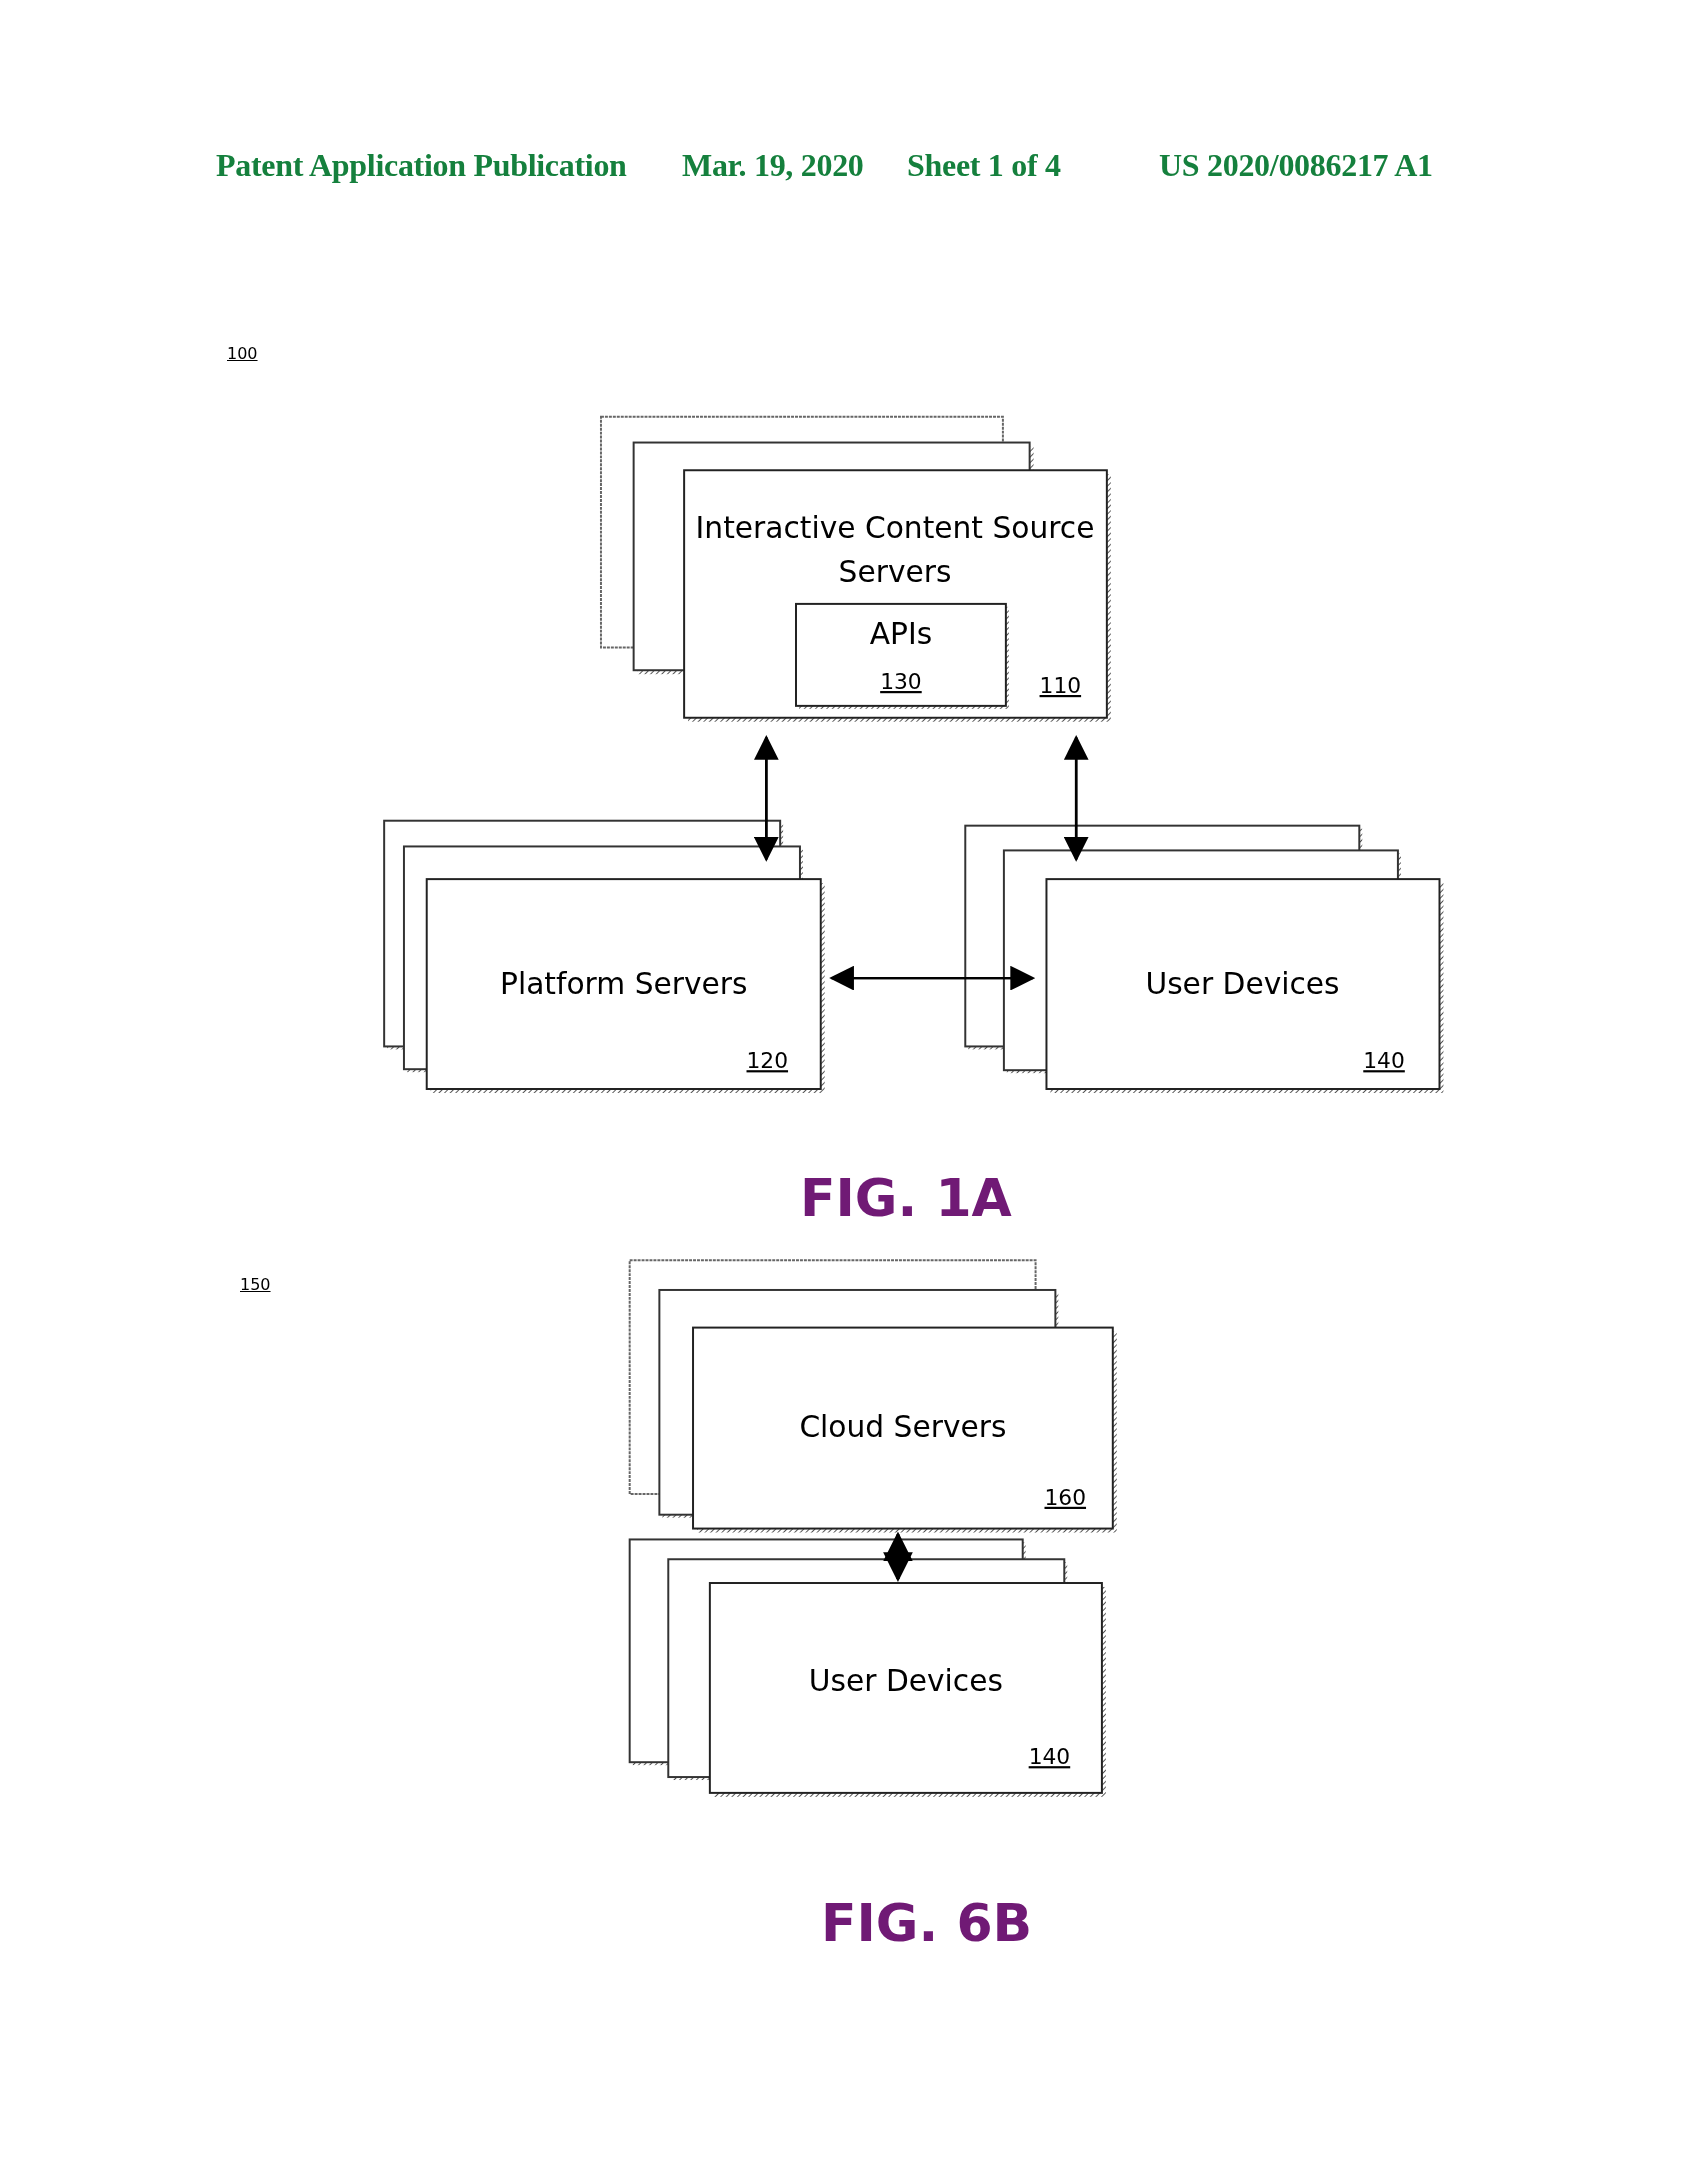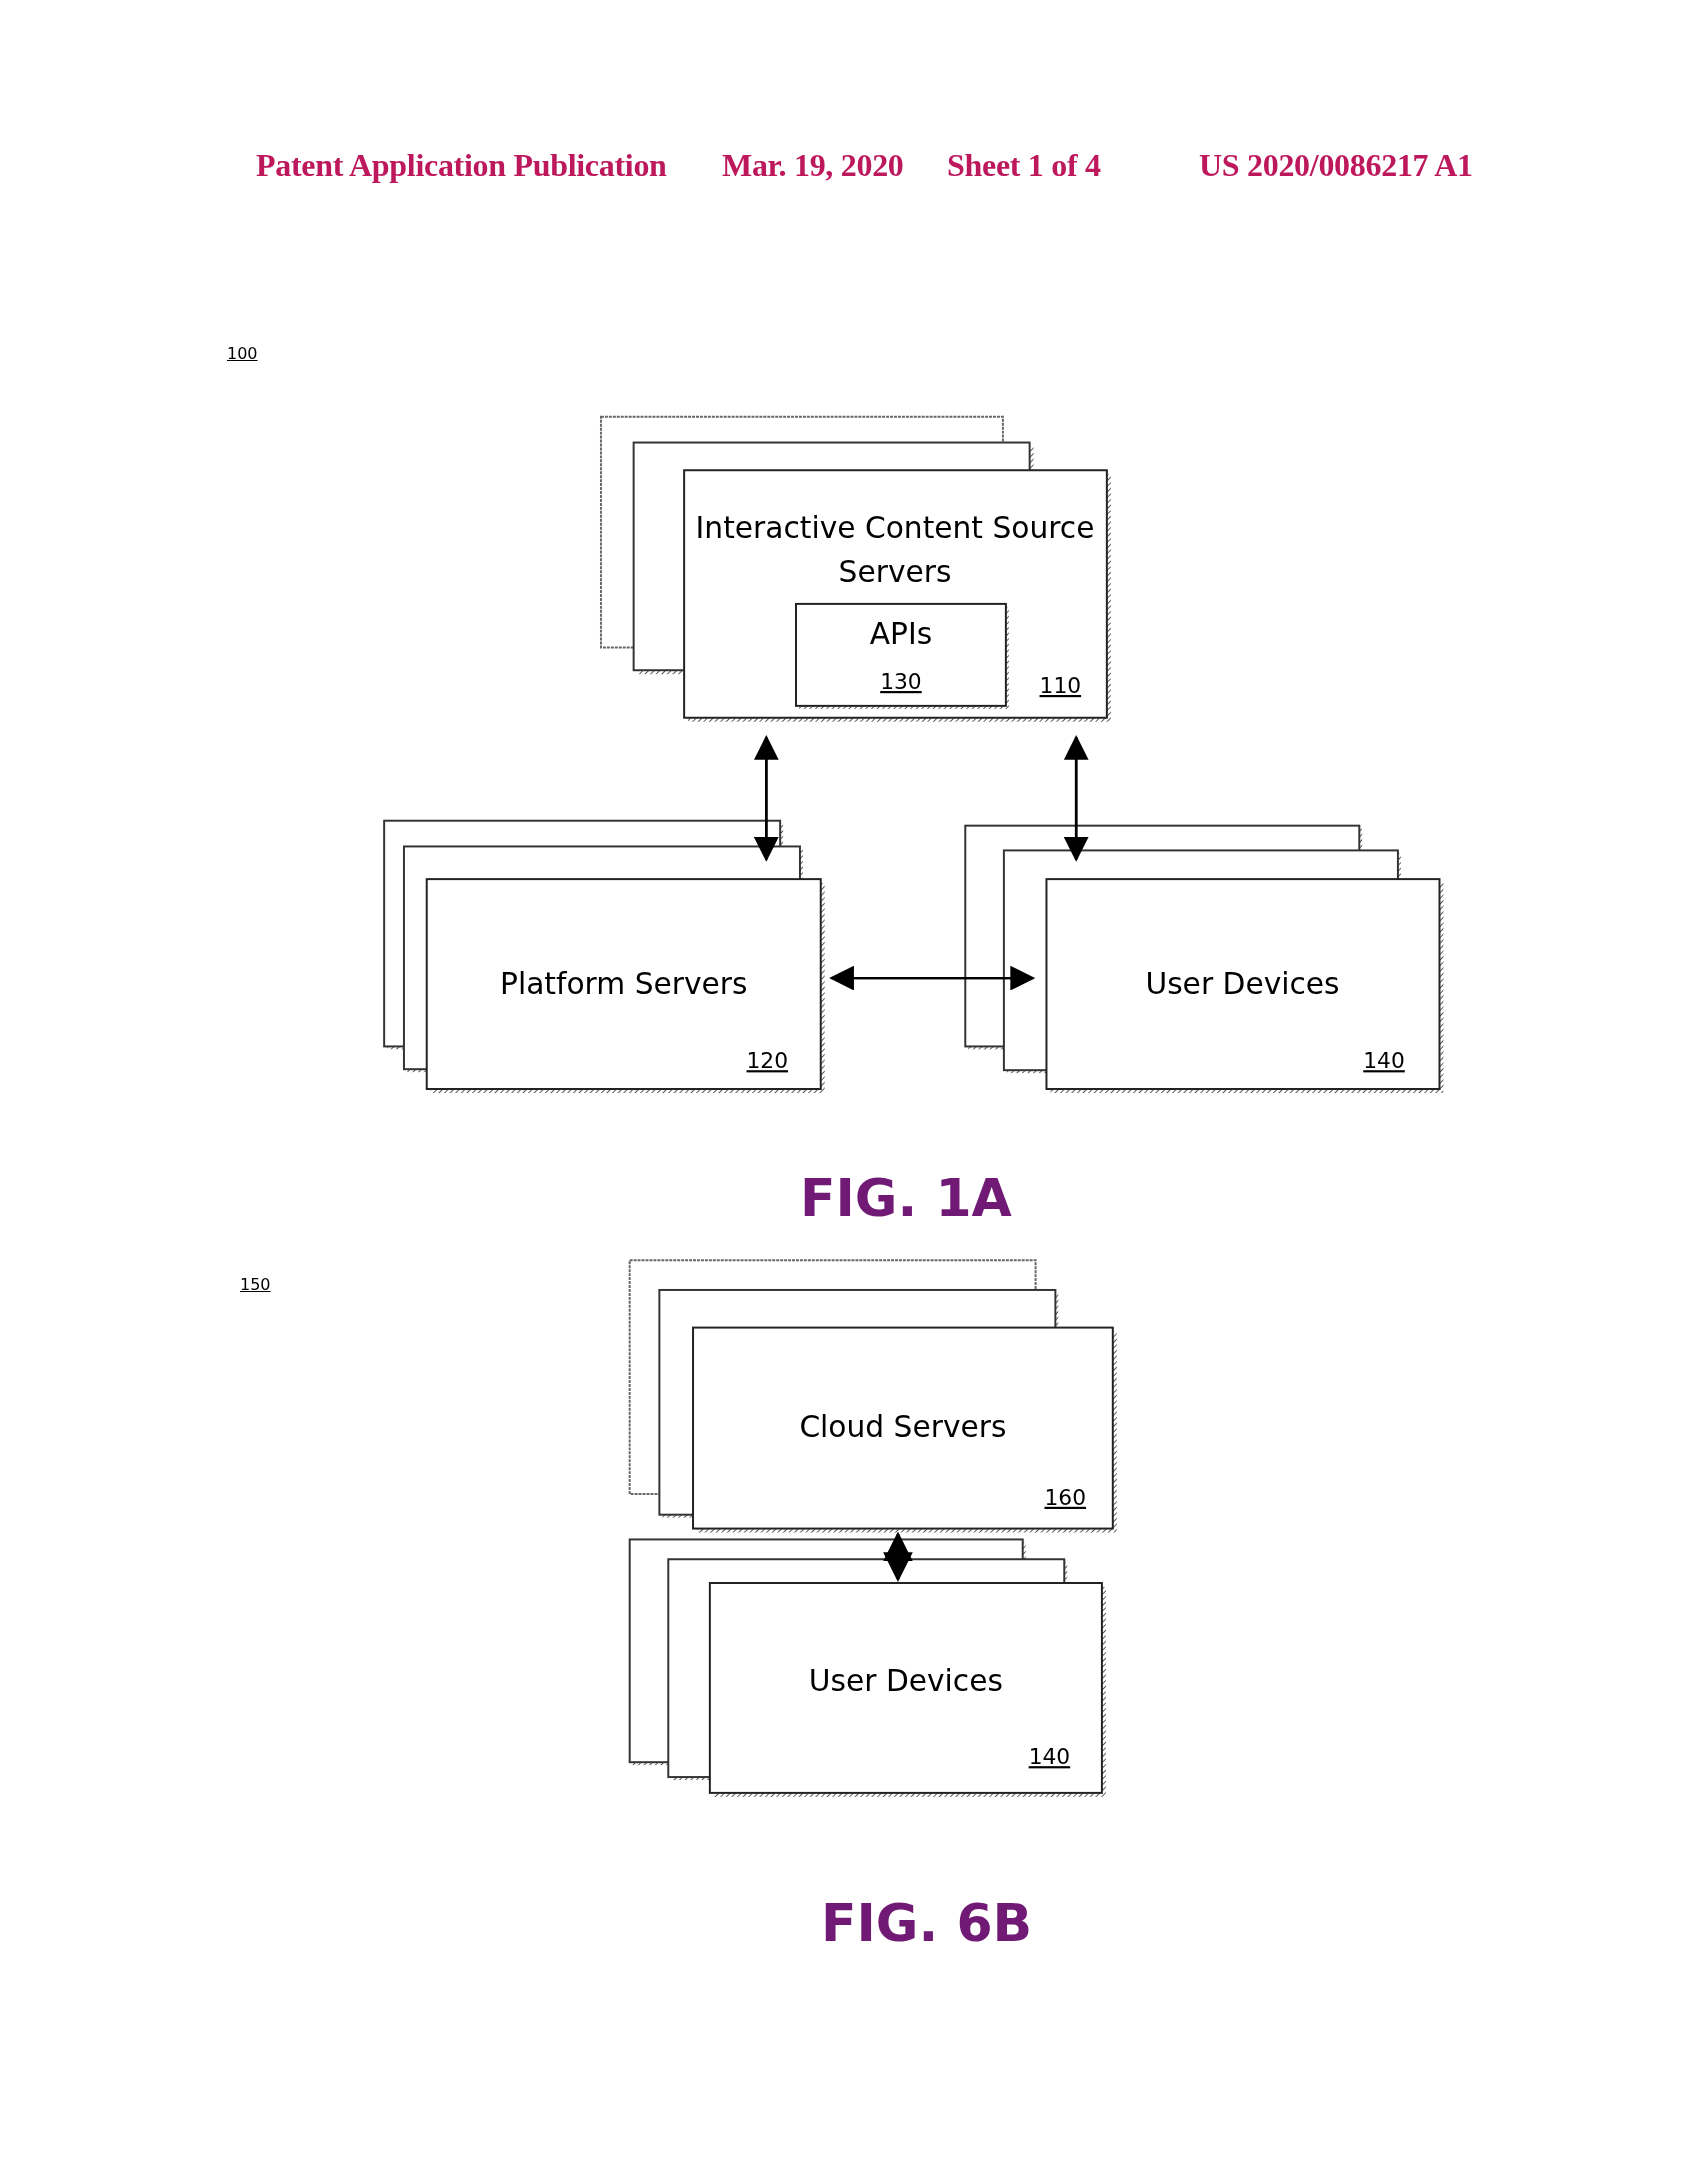--- a/index.html
+++ b/index.html
@@ -1,17 +1,17 @@
 <!DOCTYPE html>
 <html><head>
 <meta charset="utf-8">
 <style>
   html, body { margin: 0; padding: 0; background: #ffffff; }
   body { width: 1690px; height: 2178px; position: relative; overflow: hidden; }
-  .hdr { position: absolute; top: 147px; font-family: "Liberation Serif", serif; font-weight: bold; font-size: 32px; color: #be185d; white-space: nowrap; letter-spacing: -0.3px; margin-left: 40px; }
+  .hdr { position: absolute; top: 147px; font-family: "Liberation Serif", serif; font-weight: bold; font-size: 32px; color: #15803d; white-space: nowrap; letter-spacing: -0.3px; }
   .ref { position: absolute; font-family: "DejaVu Sans", sans-serif; font-size: 16px; text-decoration: underline; color: #000; }
   .figlabel { position: absolute; font-family: "DejaVu Sans", sans-serif; font-weight: bold; font-size: 52px; color: #701a75; }
   svg#diagram { position: absolute; left: 0; top: 0; }
   .boxtext { font-family: "DejaVu Sans", sans-serif; font-size: 30px; fill: #000; }
   .boxref { font-family: "DejaVu Sans", sans-serif; font-size: 22px; fill: #000; text-decoration: underline; }
 </style>
 </head>
 <body>
 
 <div class="hdr" style="left:216px;">Patent Application Publication</div>

